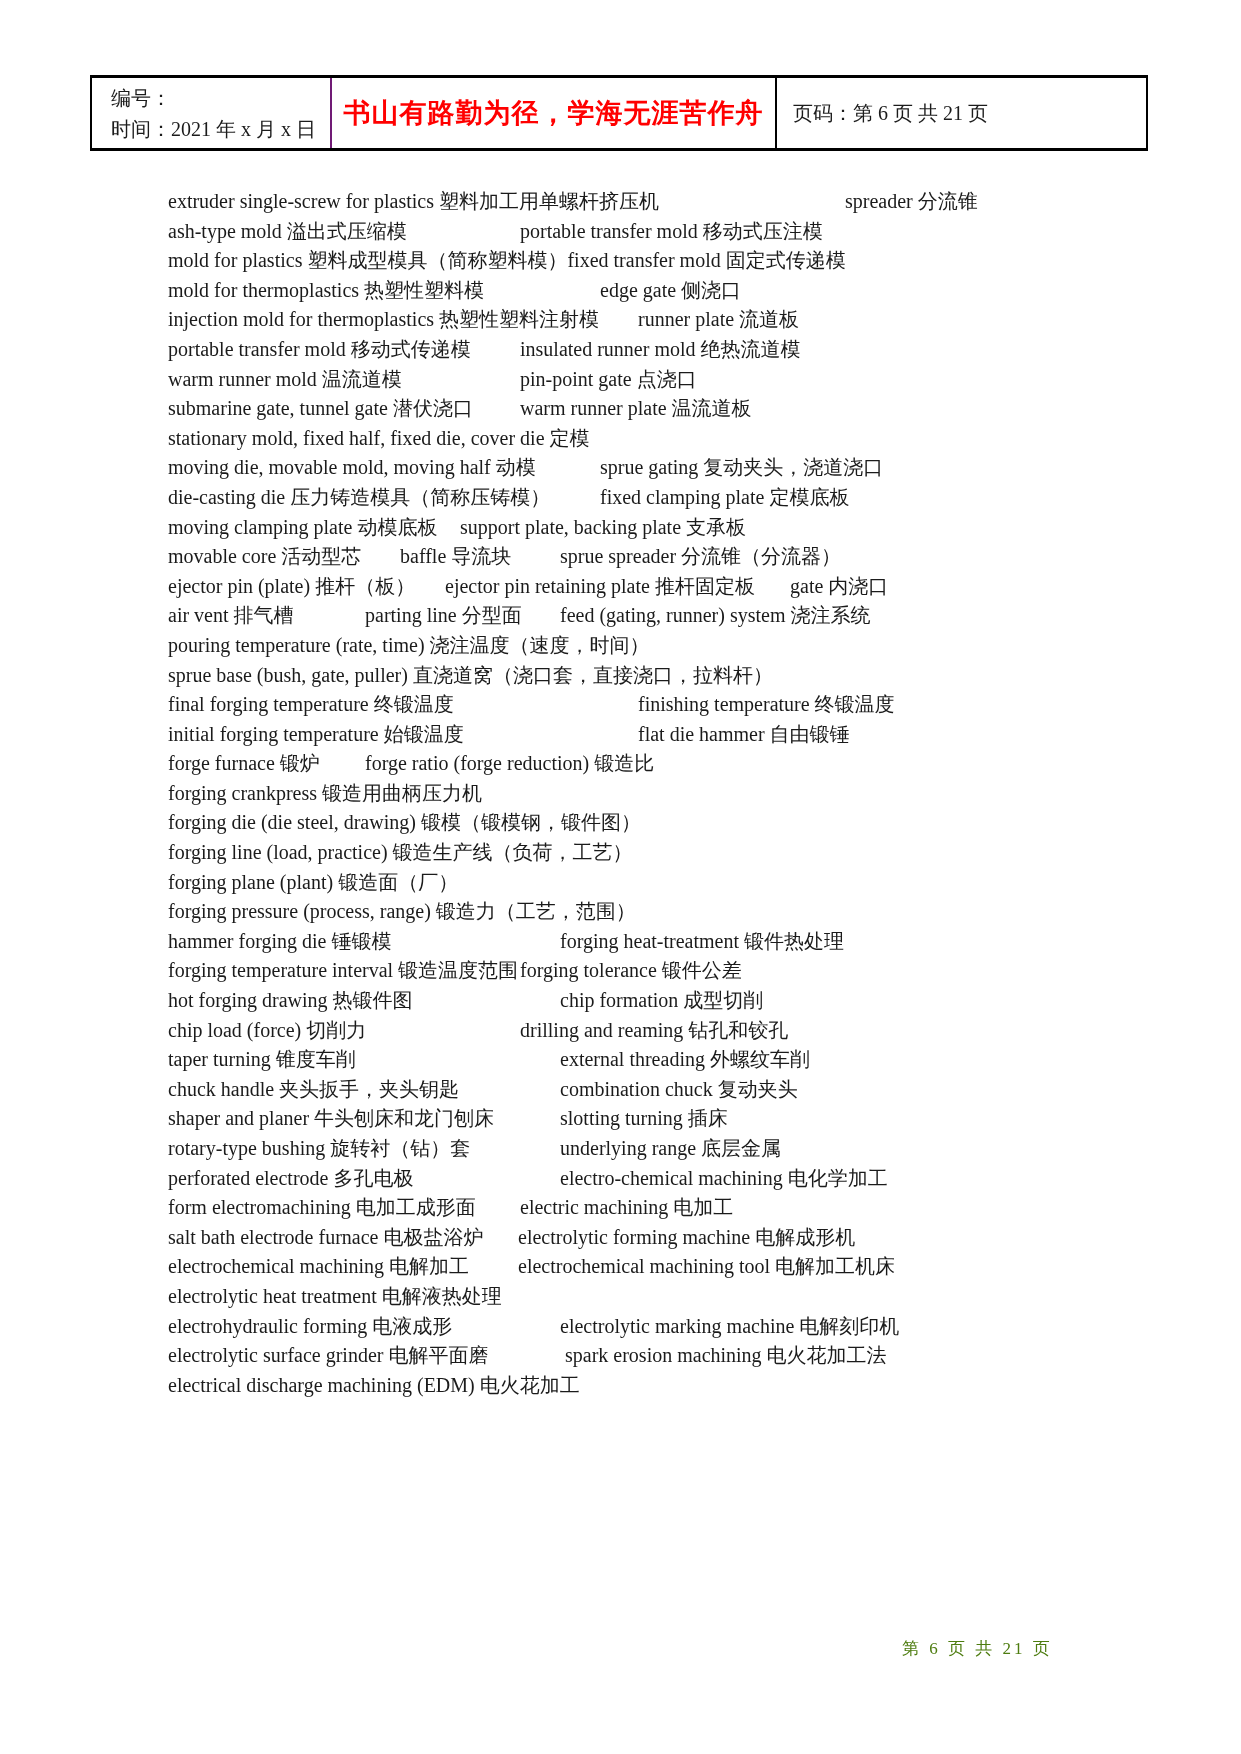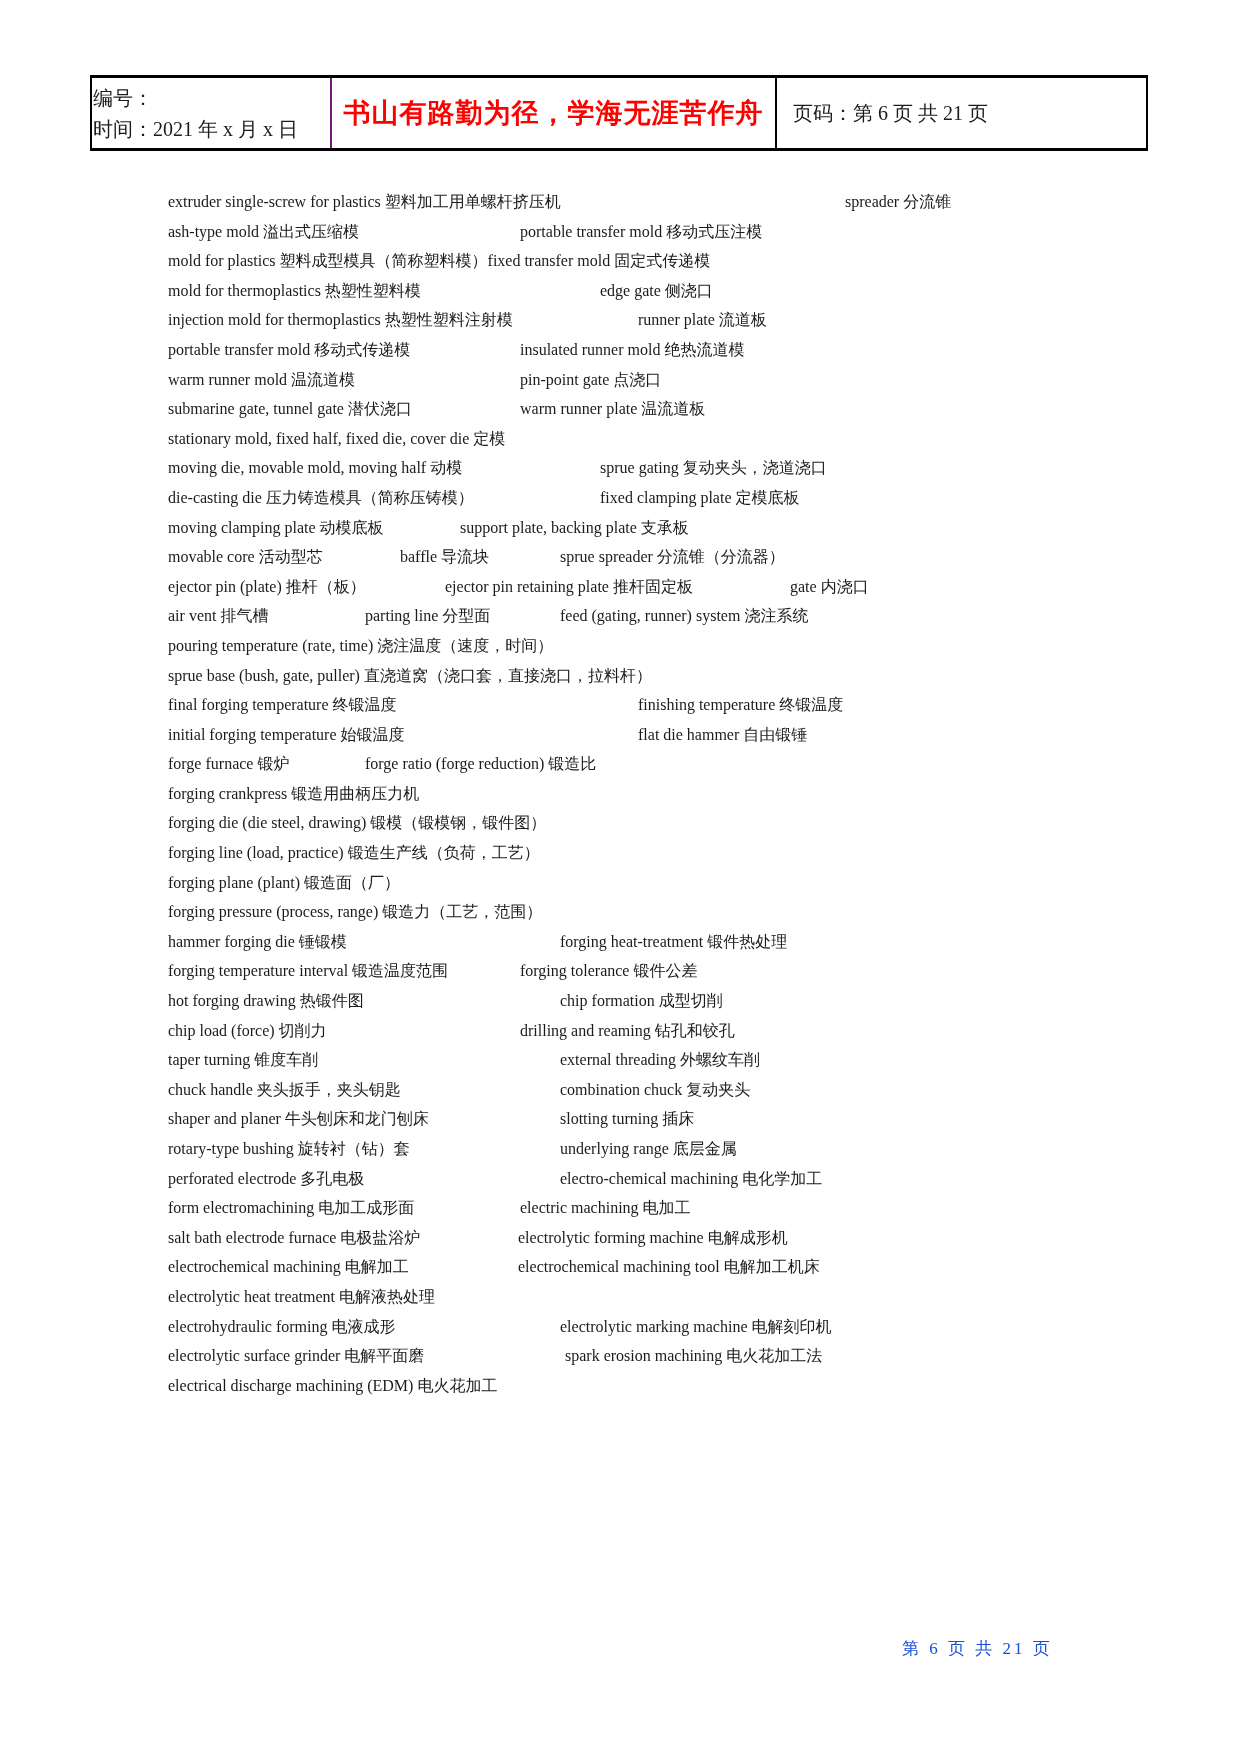--- a/index.html
+++ b/index.html
@@ -10,42 +10,42 @@
   .page{position:absolute;inset:0;background:#fff;}
   
   .header-table{
     position:absolute;left:90px;top:75px;width:1058px;height:76px;
     display:flex;border-top:3px solid #000;border-bottom:3px solid #000;
     box-sizing:border-box;
   }
   .hcell{box-sizing:border-box;height:100%;}
   .hcell-meta{
     width:240px;border-left:2px solid #000;
-    padding:5px 0 0 1px;font-size:20px;line-height:31px;
+    padding:5px 0 0 19px;font-size:20px;line-height:31px;
   }
   .hcell-motto{
     width:445px;border-left:2px solid #701a75;
     display:flex;align-items:center;justify-content:center;
   }
   .motto{font-size:27px;font-weight:bold;letter-spacing:1px;}
   .hcell-page{
     width:373px;border-left:2px solid #000;border-right:2px solid #000;
     display:flex;align-items:center;padding-left:16px;font-size:20px;
   }
   
   .content{
     position:absolute;left:168px;top:187px;width:940px;
-    font-size:16px;
+    font-size:20px;
   }
   .line{height:29.6px;line-height:29.6px;white-space:nowrap;}
   .seg{display:inline-block;vertical-align:top;}
   
   .footer{
     position:absolute;left:902px;top:1637px;
-    font-size:17px;letter-spacing:3px;color:#1d4ed8;
+    font-size:17px;letter-spacing:3px;color:#4d7c0f;
   }
 </style>
 </head>
 <body>
 
 <div class="page">
 
   <div class="header-table">
     <div class="hcell hcell-meta">
       <div>编号：</div>

